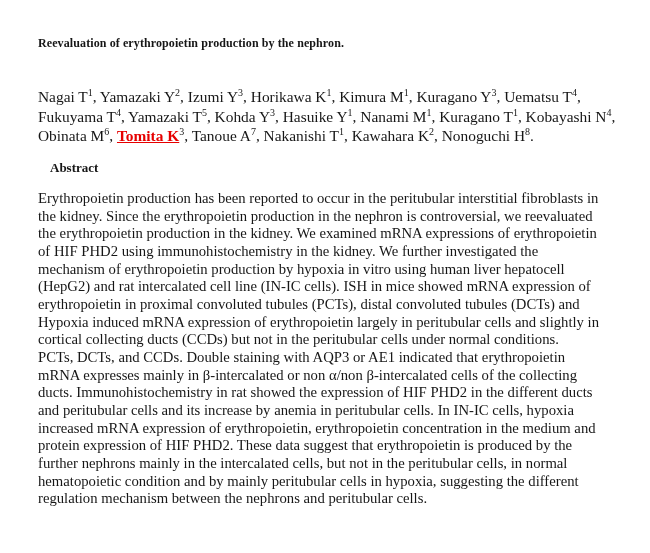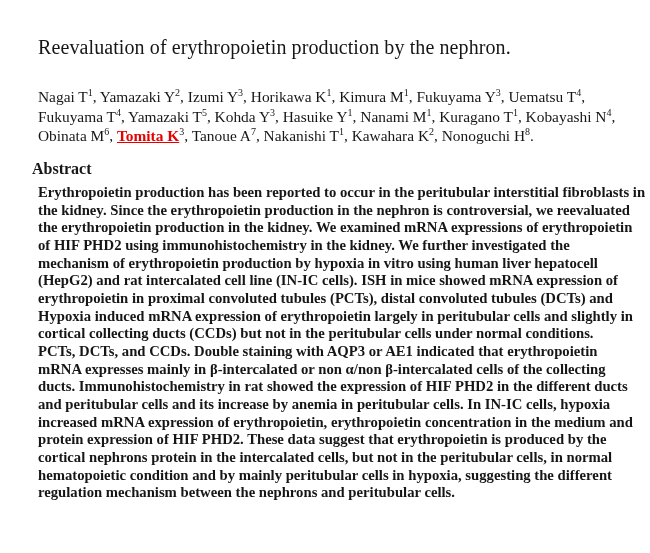--- a/index.html
+++ b/index.html
@@ -13,22 +13,22 @@
     height: 553px;
     background: #ffffff;
     overflow: hidden;
     font-family: "Liberation Serif", "DejaVu Serif", serif;
     color: #161616;
   }
   .paper-title {
     position: absolute;
     left: 38px;
     top: 36px;
-    font-size: 20px;
-    font-weight: normal;
+    font-size: 12px;
+    font-weight: bold;
     white-space: nowrap;
     letter-spacing: 0.1px;
   }
   .author-block {
     position: absolute;
     left: 38px;
     top: 87px;
     font-size: 15.4px;
     line-height: 19.5px;
   }
@@ -39,47 +39,46 @@
     font-size: 10px;
     line-height: 0;
     vertical-align: super;
   }
   .author-highlight {
     font-weight: bold;
     text-decoration: underline;
   }
   .abstract-heading {
     position: absolute;
-    left: 32px;
+    left: 50px;
     top: 160px;
-    font-size: 16px;
+    font-size: 13px;
     font-weight: bold;
     white-space: nowrap;
   }
   .abstract-paragraph {
     position: absolute;
     left: 38px;
-    top: 184px;
+    top: 190px;
     font-size: 14.7px;
     line-height: 17.65px;
-    font-weight: bold;
   }
   .abs-line {
     white-space: nowrap;
   }
 </style>
 </head>
 <body>
 
 <div class="page">
 
   <div class="paper-title">Reevaluation of erythropoietin production by the nephron.</div>
 
   <div class="author-block">
-      <div class="author-line"><span>Nagai T</span><sup>1</sup>, <span>Yamazaki Y</span><sup>2</sup>, <span>Izumi Y</span><sup>3</sup>, <span>Horikawa K</span><sup>1</sup>, <span>Kimura M</span><sup>1</sup>, <span>Fukuyama Y</span><sup>3</sup>, <span>Uematsu T</span><sup>4</sup>,</div>
+      <div class="author-line"><span>Nagai T</span><sup>1</sup>, <span>Yamazaki Y</span><sup>2</sup>, <span>Izumi Y</span><sup>3</sup>, <span>Horikawa K</span><sup>1</sup>, <span>Kimura M</span><sup>1</sup>, <span>Kuragano Y</span><sup>3</sup>, <span>Uematsu T</span><sup>4</sup>,</div>
       <div class="author-line"><span>Fukuyama T</span><sup>4</sup>, <span>Yamazaki T</span><sup>5</sup>, <span>Kohda Y</span><sup>3</sup>, <span>Hasuike Y</span><sup>1</sup>, <span>Nanami M</span><sup>1</sup>, <span>Kuragano T</span><sup>1</sup>, <span>Kobayashi N</span><sup>4</sup>,</div>
       <div class="author-line"><span>Obinata M</span><sup>6</sup>, <span class="author-highlight" style="color: rgb(230, 0, 0);">Tomita K</span><sup>3</sup>, <span>Tanoue A</span><sup>7</sup>, <span>Nakanishi T</span><sup>1</sup>, <span>Kawahara K</span><sup>2</sup>, <span>Nonoguchi H</span><sup>8</sup>.</div>
     </div>
 
   <div class="abstract-heading">Abstract</div>
 
   <div class="abstract-paragraph">
       <div class="abs-line">Erythropoietin production has been reported to occur in the peritubular interstitial fibroblasts in</div>
       <div class="abs-line">the kidney. Since the erythropoietin production in the nephron is controversial, we reevaluated</div>
       <div class="abs-line">the erythropoietin production in the kidney. We examined mRNA expressions of erythropoietin</div>
@@ -88,18 +87,18 @@
       <div class="abs-line">(HepG2) and rat intercalated cell line (IN-IC cells). ISH in mice showed mRNA expression of</div>
       <div class="abs-line">erythropoietin in proximal convoluted tubules (PCTs), distal convoluted tubules (DCTs) and</div>
       <div class="abs-line">Hypoxia induced mRNA expression of erythropoietin largely in peritubular cells and slightly in</div>
       <div class="abs-line">cortical collecting ducts (CCDs) but not in the peritubular cells under normal conditions.</div>
       <div class="abs-line">PCTs, DCTs, and CCDs. Double staining with AQP3 or AE1 indicated that erythropoietin</div>
       <div class="abs-line">mRNA expresses mainly in β-intercalated or non α/non β-intercalated cells of the collecting</div>
       <div class="abs-line">ducts. Immunohistochemistry in rat showed the expression of HIF PHD2 in the different ducts</div>
       <div class="abs-line">and peritubular cells and its increase by anemia in peritubular cells. In IN-IC cells, hypoxia</div>
       <div class="abs-line">increased mRNA expression of erythropoietin, erythropoietin concentration in the medium and</div>
       <div class="abs-line">protein expression of HIF PHD2. These data suggest that erythropoietin is produced by the</div>
-      <div class="abs-line">cortical nephrons protein in the intercalated cells, but not in the peritubular cells, in normal</div>
+      <div class="abs-line">further nephrons mainly in the intercalated cells, but not in the peritubular cells, in normal</div>
       <div class="abs-line">hematopoietic condition and by mainly peritubular cells in hypoxia, suggesting the different</div>
       <div class="abs-line">regulation mechanism between the nephrons and peritubular cells.</div>
     </div>
 
 </div>
 
 </body></html>

